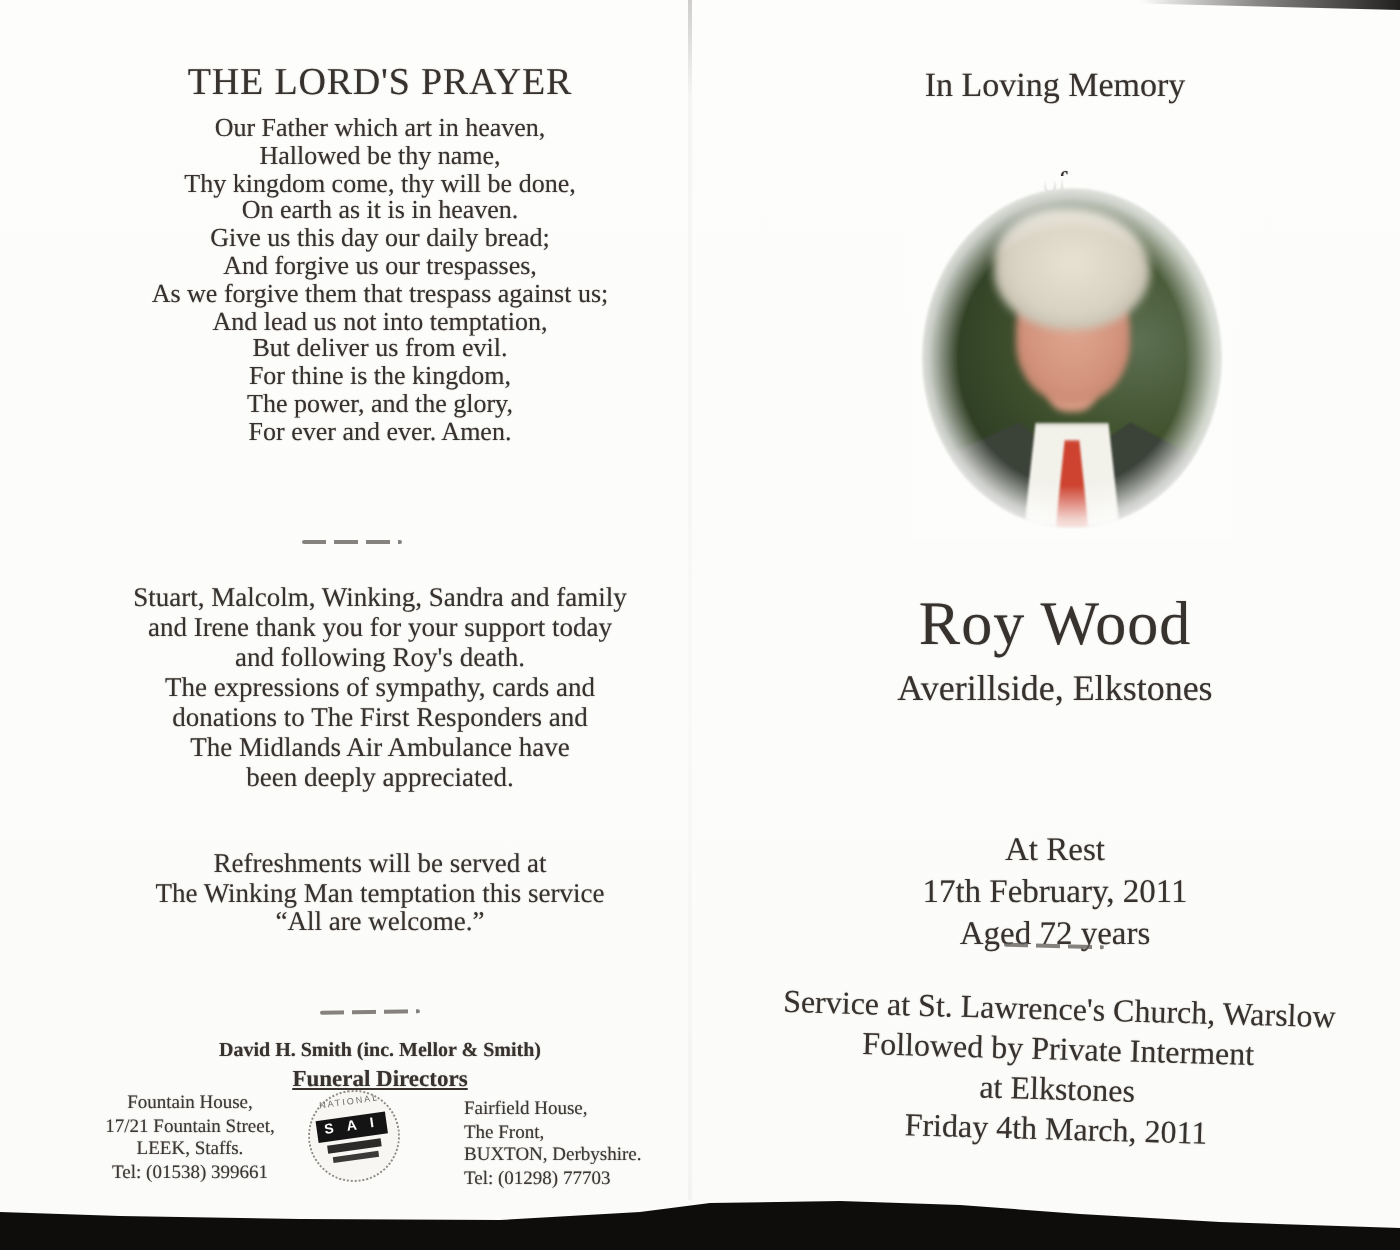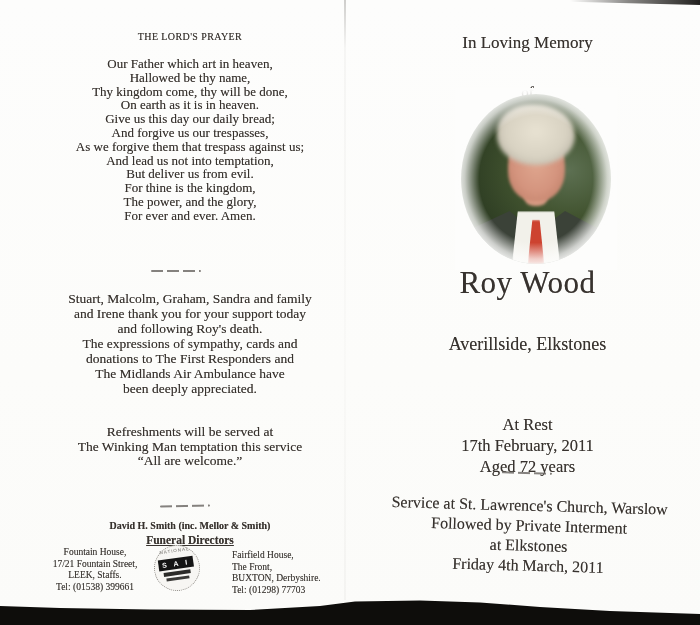--- a/index.html
+++ b/index.html
@@ -8,34 +8,34 @@
     background:linear-gradient(180deg,#fdfdfc 0%,#fcfcfa 60%,#fbfbf9 100%);
     font-family:"Liberation Serif","DejaVu Serif",serif;
     color:#37322e;
   }
   .soft { text-shadow:0 0 0.6px rgba(70,64,58,0.55); }
 
   
   .center { text-align:center; }
   .abs { position:absolute; }
 
-  .prayer-title { left:30px; top:31px; width:320px; font-size:10px; letter-spacing:0.4px; }
+  .prayer-title { left:30px; top:31px; width:320px; font-size:19px; letter-spacing:0.4px; }
   .prayer-lines { left:30px; top:57px; width:320px; font-size:13px; line-height:13.8px; }
   .ack-lines    { left:30px; top:291px; width:320px; font-size:13.5px; line-height:15px; }
   .refresh-lines{ left:30px; top:413px; width:320px; font-size:13.5px; line-height:14.5px;margin-top:12px; }
 
   .fd-name { left:30px; top:520px; width:320px; font-size:10px; font-weight:bold; }
   .fd-role { left:30px; top:534px; width:320px; font-size:11.5px; font-weight:bold;text-decoration:underline; }
   .fd-addr { font-size:9.5px; line-height:11.5px; color:#3c3834; }
   .fd-addr-left  { left:35px;  top:547px; width:120px; text-align:center; }
   .fd-addr-right { left:232px; top:550px; width:130px; text-align:left;font-family:Liberation Serif, serif; }
 
   .ilm  { left:360px; top:33px;  width:335px; font-size:17px; }
   .of   { left:360px; top:68px;  width:335px; font-size:15px;margin-top:16px; }
-  .name { left:360px; top:265px; width:335px; font-size:31px; letter-spacing:0.5px; }
+  .name { left:360px; top:294px; width:335px; font-size:31px; letter-spacing:0.5px; }
   .residence { left:360px; top:334px; width:335px; font-size:18px; }
   .rest-block{ left:360px; top:378px; width:335px; font-size:16.5px; line-height:21px;margin-top:36px; }
   .service-block { left:360px; top:492px; width:340px; font-size:16px; line-height:20px;
                    transform:rotate(1.6deg); transform-origin:10% 0; }
 
   
   .divider {
     height:2px; width:50px;
     background:repeating-linear-gradient(90deg,#5d5955 0 12px,rgba(0,0,0,0) 12px 16px);
     opacity:0.75; border-radius:1px;
@@ -114,21 +114,21 @@
       <div>And lead us not into temptation,</div>
       <div>But deliver us from evil.</div>
       <div>For thine is the kingdom,</div>
       <div>The power, and the glory,</div>
       <div>For ever and ever.  Amen.</div>
     </div>
 
   <div class="abs divider div-left-1"></div>
 
   <div class="abs center soft ack-lines">
-      <div>Stuart, Malcolm, Graham, Sandra and family</div>
+      <div>Stuart, Malcolm, Winking, Sandra and family</div>
       <div>and Irene thank you for your support today</div>
       <div>and following Roy's death.</div>
       <div>The expressions of sympathy, cards and</div>
       <div>donations to The First Responders and</div>
       <div>The Midlands Air Ambulance have</div>
       <div>been deeply appreciated.</div>
     </div>
 
   <div class="abs center soft refresh-lines">
       <div>Refreshments will be served at</div>

